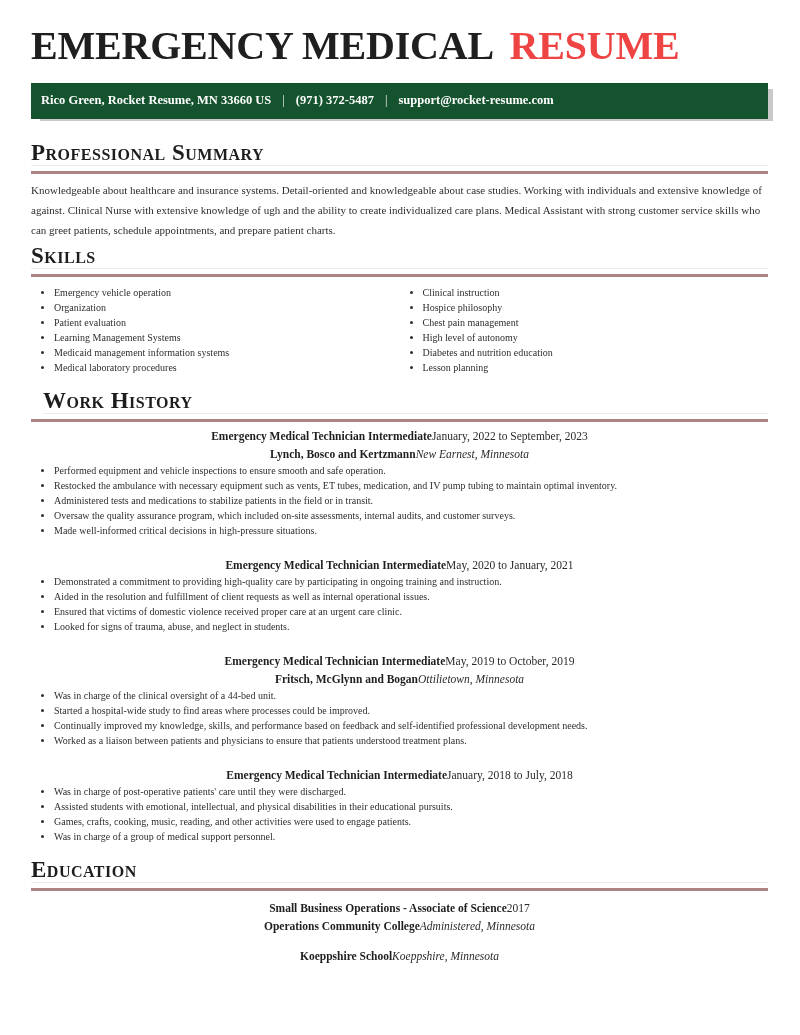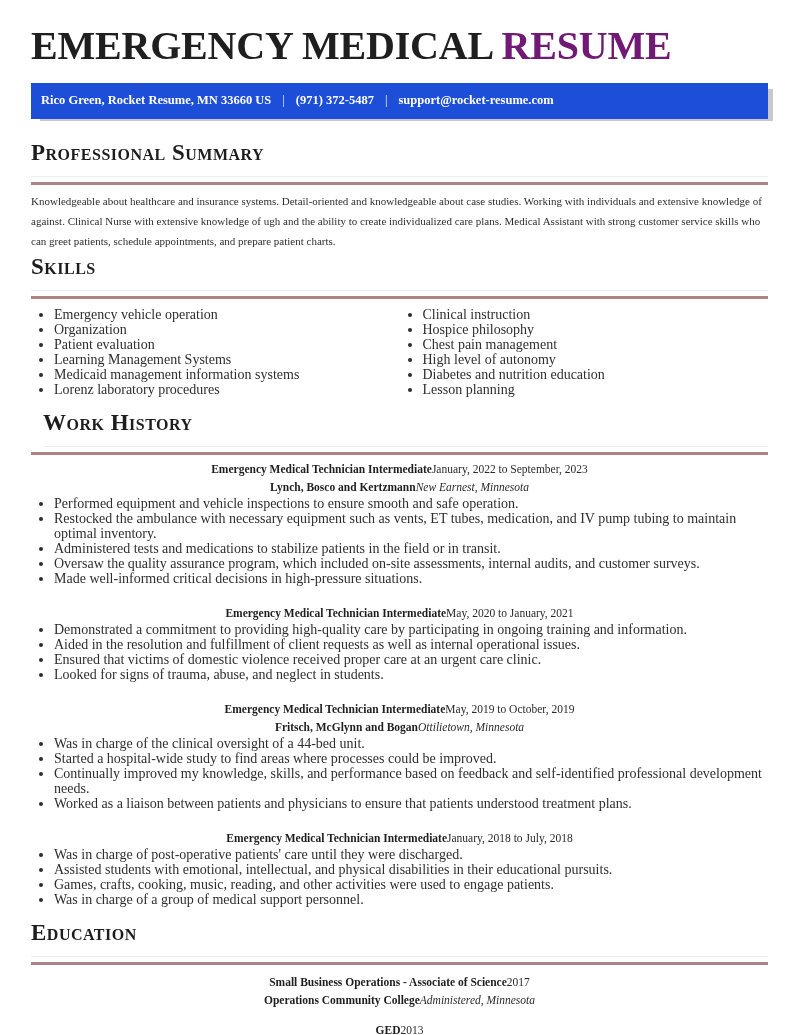--- a/index.html
+++ b/index.html
@@ -16,66 +16,66 @@
   
   .main-title {
     margin: 0;
     font-size: 40px;
     line-height: 1.08;
     font-weight: 700;
     letter-spacing: -0.2px;
     color: #1f1f1f;
     white-space: nowrap;
   }
-  .main-title .accent { color: #701a75; }
+  .main-title .accent { color: #ef4444; margin-left: 8px; }
 
   .contact-bar {
     margin-top: 16px;
-    background: #1d4ed8;
+    background: #14532d;
     color: #ffffff;
     font-size: 12.5px;
     font-weight: 700;
     line-height: 15px;
     padding: 10px 10px 11px 10px;
     box-shadow: 7px 4px 0 -2px #c9c9c9;
   }
   .contact-bar .sep { padding: 0 11px; font-weight: 400; color: #f0f0f0; }
 
   
   .section-heading {
     margin: 0;
     font-size: 23px;
     line-height: 1.0;
     font-weight: 700;
     font-variant: small-caps;
     letter-spacing: 0.5px;
     color: #1d1d1d;
     border-bottom: 1px solid #ececec;
-    padding-bottom: 12px;
+    padding-bottom: 1px;
   }
   .rule { height: 3px; background: #ae8384; margin-top: 5px; }
 
   .mt-summary { margin-top: 22px; }
   .mt-skills  { margin-top: 4px; }
   .mt-work    { margin-top: 14px; margin-left: 12px; }
   .mt-edu     { margin-top: 14px; }
 
   .summary-text {
     margin: 6px 0 0;
     font-size: 11px;
     line-height: 20px;
     color: #2e2e2e;
   }
 
   
   .skills-columns { display: flex; margin-top: 8px; }
   .skills-col { width: 50%; }
   ul.bullet-list { margin: 0; padding-left: 23px; list-style: disc; }
   ul.bullet-list li {
-    font-size: 14px;
+    font-size: 10px;
     line-height: 15px;
     color: #2e2e2e;
   }
 
   
   .work-entry { margin-top: 5px; }
   .work-entry + .work-entry { margin-top: 18px; }
   .entry-row {
     display: flex;
     justify-content: center;
@@ -111,21 +111,21 @@
     <h2 class="section-heading mt-skills">Skills</h2>
     <div class="rule"></div>
     <div class="skills-columns">
       <div class="skills-col">
         <ul class="bullet-list">
           <li>Emergency vehicle operation</li>
           <li>Organization</li>
           <li>Patient evaluation</li>
           <li>Learning Management Systems</li>
           <li>Medicaid management information systems</li>
-          <li>Lorenz laboratory procedures</li>
+          <li>Medical laboratory procedures</li>
         </ul>
       </div>
       <div class="skills-col">
         <ul class="bullet-list">
           <li>Clinical instruction</li>
           <li>Hospice philosophy</li>
           <li>Chest pain management</li>
           <li>High level of autonomy</li>
           <li>Diabetes and nutrition education</li>
           <li>Lesson planning</li>
@@ -155,21 +155,21 @@
         <li>Made well-informed critical decisions in high-pressure situations.</li>
       </ul>
     </div>
 
     <div class="work-entry">
       <div class="entry-row">
         <span class="entry-bold">Emergency Medical Technician Intermediate</span>
         <span class="entry-plain">May, 2020 to January, 2021</span>
       </div>
       <ul class="bullet-list">
-        <li>Demonstrated a commitment to providing high-quality care by participating in ongoing training and information.</li>
+        <li>Demonstrated a commitment to providing high-quality care by participating in ongoing training and instruction.</li>
         <li>Aided in the resolution and fulfillment of client requests as well as internal operational issues.</li>
         <li>Ensured that victims of domestic violence received proper care at an urgent care clinic.</li>
         <li>Looked for signs of trauma, abuse, and neglect in students.</li>
       </ul>
     </div>
 
     <div class="work-entry">
       <div class="entry-row">
         <span class="entry-bold">Emergency Medical Technician Intermediate</span>
         <span class="entry-plain">May, 2019 to October, 2019</span>
@@ -210,23 +210,19 @@
         <span class="entry-plain">2017</span>
       </div>
       <div class="entry-row">
         <span class="entry-bold">Operations Community College</span>
         <span class="entry-italic">Administered, Minnesota</span>
       </div>
     </div>
 
     <div class="edu-entry">
       <div class="entry-row">
-        <span class="entry-bold">GED</span>
-        <span class="entry-plain">2013</span>
-      </div>
-      <div class="entry-row">
         <span class="entry-bold">Koeppshire School</span>
         <span class="entry-italic">Koeppshire, Minnesota</span>
       </div>
     </div>
   </div>
 
 </div>
 
 </body></html>

